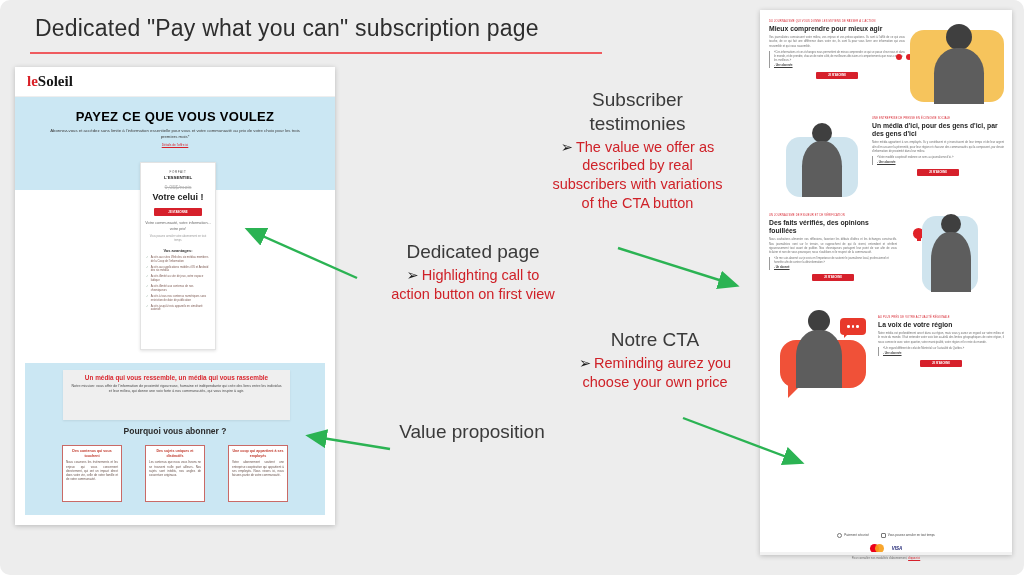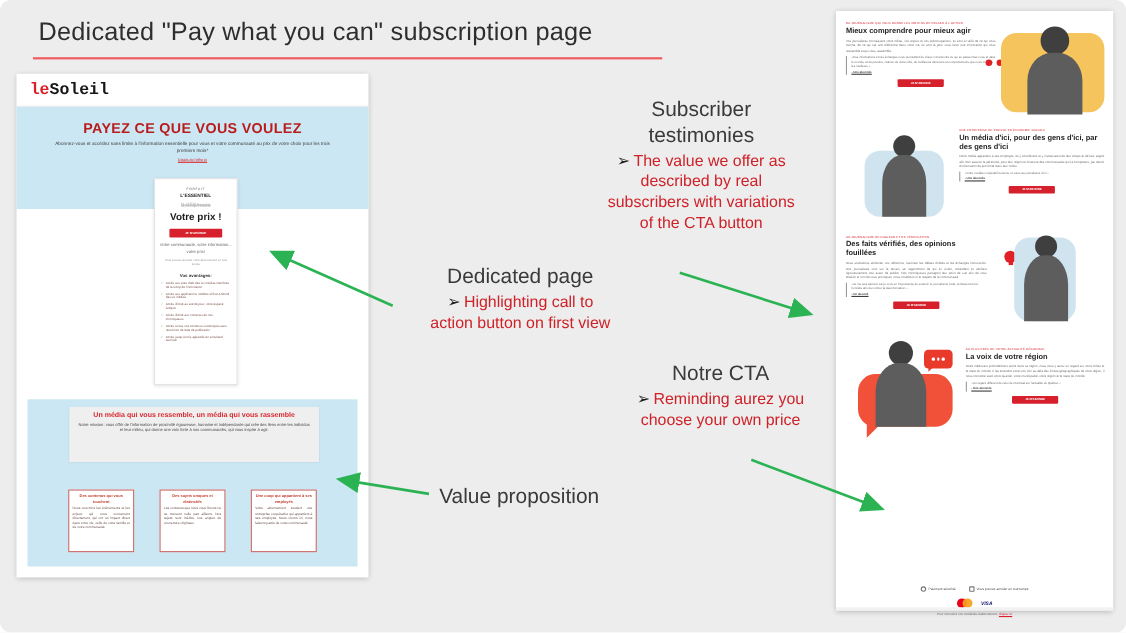--- a/index.html
+++ b/index.html
@@ -9,24 +9,24 @@
   
   .slide-title { position:absolute; left:35px; top:15px; font-size:23px; font-weight:500; color:#2e2e2e; letter-spacing:.2px; }
   .title-underline { position:absolute; left:30px; top:52px; width:572px; height:2px; background:#ef5b5f; }
 
   
   .shot { position:absolute; background:#fff; box-shadow:0 1px 5px rgba(0,0,0,.22); }
 
   
   .shot-left { left:15px; top:67px; width:320px; height:458px; }
   .ls-logo-row { position:absolute; left:0; top:0; right:0; height:30px; border-bottom:1px solid #eee; }
-  .ls-logo { position:absolute; left:12px; top:6px; font-family:Liberation Mono, monospace; font-weight:bold; font-size:15px; color:#161616; }
+  .ls-logo { position:absolute; left:12px; top:6px; font-family:Liberation Serif, serif; font-weight:bold; font-size:15px; color:#161616; }
   .ls-logo .red { color:#d92027; }
   .ls-hero { position:absolute; left:0; top:30px; right:0; height:93px; background:#cbe7f3; text-align:center; }
-  .ls-headline { margin-top:12px; font-size:13px; font-weight:bold; color:#b91c1c; letter-spacing:.3px; }
+  .ls-headline { margin-top:12px; font-size:13px; font-weight:bold; color:#000000; letter-spacing:.3px; }
   .ls-sub { margin:4px auto 0; width:82%; font-size:4.3px; line-height:1.5; color:#3a3a3a; }
   .ls-sub-link { margin-top:2px; font-size:3.2px; color:#d92027; text-decoration:underline; }
   .ls-card { position:absolute; left:125px; top:95px; width:76px; height:188px; background:#fff; border:1px solid #e3e3e3; box-shadow:0 1px 3px rgba(0,0,0,.12); z-index:3; text-align:center; padding-top:7px; }
   .ls-plan-label { font-size:3px; letter-spacing:.6px; color:#555; }
   .ls-plan-name { font-size:4.4px; font-weight:bold; color:#222; margin-top:1px; }
   .ls-old-price { font-size:5.5px; color:#b5b5b5; text-decoration:line-through; margin-top:4px; }
   .ls-price-line { font-size:9px; font-weight:bold; color:#1d1d1d; margin-top:2px; }
   .btn-red { display:block; margin:0 auto; background:#d6202b; color:#fff; border:none; border-radius:1px; text-transform:uppercase; font-weight:bold; cursor:pointer; }
   .ls-card .btn-red { margin-top:6px; width:48px; height:8px; font-size:2.8px; line-height:8px; }
   .ls-tagline { margin-top:5px; font-size:3.8px; line-height:1.5; color:#6b6b6b; }
@@ -93,21 +93,21 @@
   .ann h3 { font-size:19px; font-weight:500; color:#3a3a3a; line-height:1.25; margin:0 auto 2px; }
   .ann .ann-body { font-size:14.5px; line-height:1.3; color:#cf2128; font-weight:500; margin:0 auto; }
   .ann .bullet { color:#1a1a1a; margin-right:3px; }
   .ann-testimonies { left:520px; top:88px; width:235px; }
   .ann-testimonies h3 { width:170px; }
   .ann-testimonies .ann-body { width:175px; }
   .ann-dedicated { left:363px; top:240px; width:220px; }
   .ann-dedicated .ann-body { width:165px; }
   .ann-final { left:550px; top:328px; width:210px; }
   .ann-final .ann-body { width:175px; }
-  .ann-value { left:372px; top:440px; width:200px; }
+  .ann-value { left:372px; top:420px; width:200px; }
   .ann-value .ann-body { width:160px; }
 
   .arrows { position:absolute; left:0; top:0; width:1024px; height:575px; pointer-events:none; }
 </style>
 </head>
 <body>
 
 <div class="slide">
 
   <h1 class="slide-title">Dedicated "Pay what you can" subscription page</h1>
@@ -119,21 +119,21 @@
     </div>
     <div class="ls-hero">
       <div class="ls-headline">PAYEZ CE QUE VOUS VOULEZ</div>
       <div class="ls-sub">Abonnez-vous et accédez sans limite à l'information essentielle pour vous et votre communauté au prix de votre choix pour les trois premiers mois*</div>
       <div class="ls-sub-link">Détails de l'offre ici</div>
     </div>
     <div class="ls-card">
       <div class="ls-plan-label">FORFAIT</div>
       <div class="ls-plan-name">L'ESSENTIEL</div>
       <div class="ls-old-price">9,95$/mois</div>
-      <div class="ls-price-line">Votre prix !</div>
+      <div class="ls-price-line">Votre celui !</div>
       <button class="btn-red">Je m'abonne</button>
       <div class="ls-tagline">Votre communauté, votre information... votre prix!</div>
       <div class="ls-cancel">Vous pouvez annuler votre abonnement en tout temps</div>
       <div class="ls-benefits-title">Vos avantages:</div>
       <ul class="ls-benefits">
         <li>
             <span class="check">✓</span>
             <span class="b-text">Accès aux sites Web des six médias membres de la Coop de l'information</span>
           </li>
         <li>
@@ -156,20 +156,21 @@
             <span class="check">✓</span>
             <span class="b-text">Accès jusqu'à trois appareils en simultané autorisé</span>
           </li>
       </ul>
     </div>
     <div class="ls-blue2">
       <div class="ls-mission">
         <div class="ls-mission-title">Un média qui vous ressemble, un média qui vous rassemble</div>
         <div class="ls-mission-body">Notre mission: vous offrir de l'information de proximité rigoureuse, humaine et indépendante qui crée des liens entre les individus et leur milieu, qui donne une voix forte à nos communautés, qui vous inspire à agir.</div>
       </div>
+      <div class="ls-why-title">Pourquoi vous abonner ?</div>
       <div class="ls-why-row">
         <div class="ls-why-card">
           <h4>Des contenus qui vous touchent</h4>
           <p>Nous couvrons les événements et les enjeux qui vous concernent directement, qui ont un impact direct dans votre vie, celle de votre famille et de votre communauté.</p>
         </div>
         <div class="ls-why-card">
           <h4>Des sujets uniques et distinctifs</h4>
           <p>Les contenus que nous vous livrons ne se trouvent nulle part ailleurs. Nos sujets sont inédits, nos angles de couverture originaux.</p>
         </div>
         <div class="ls-why-card">

